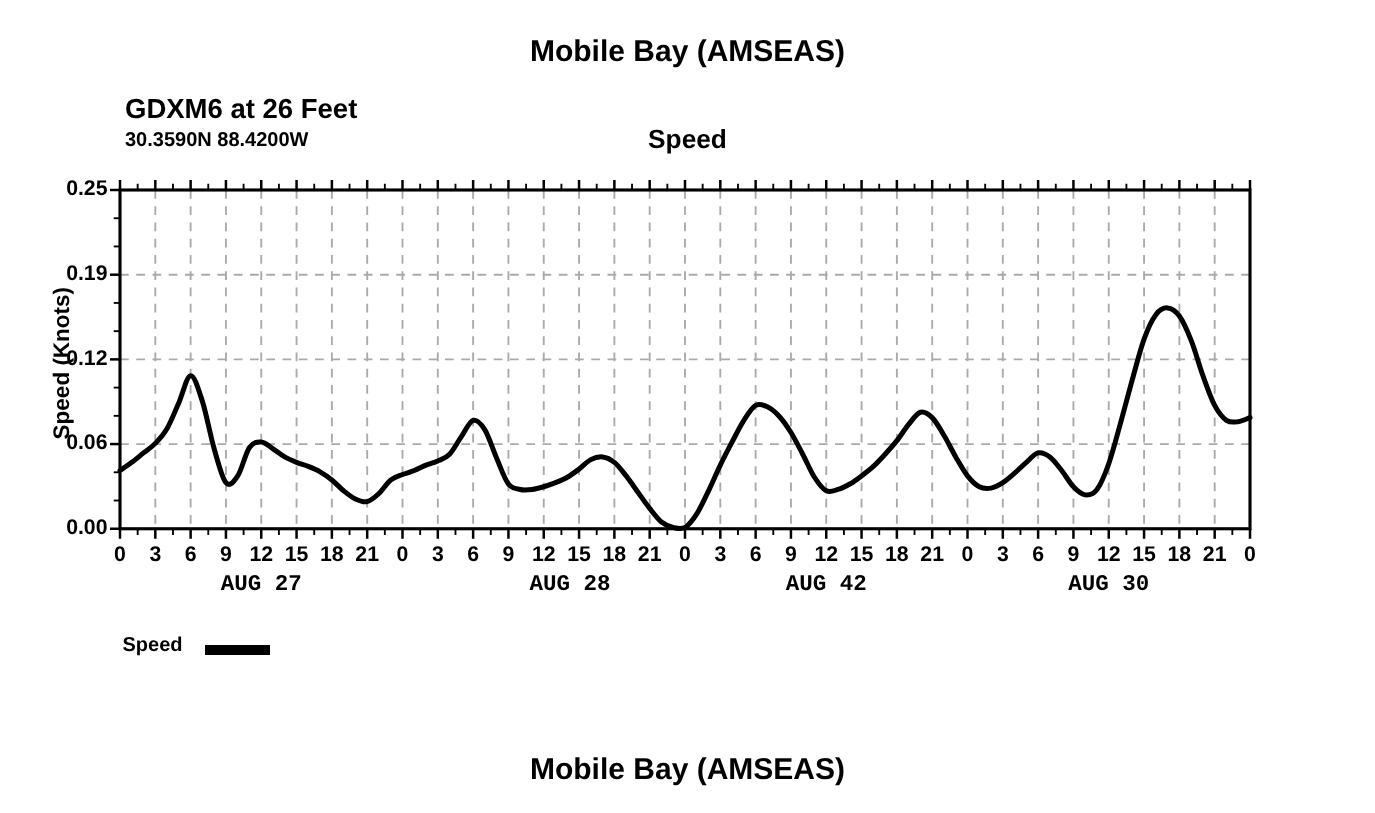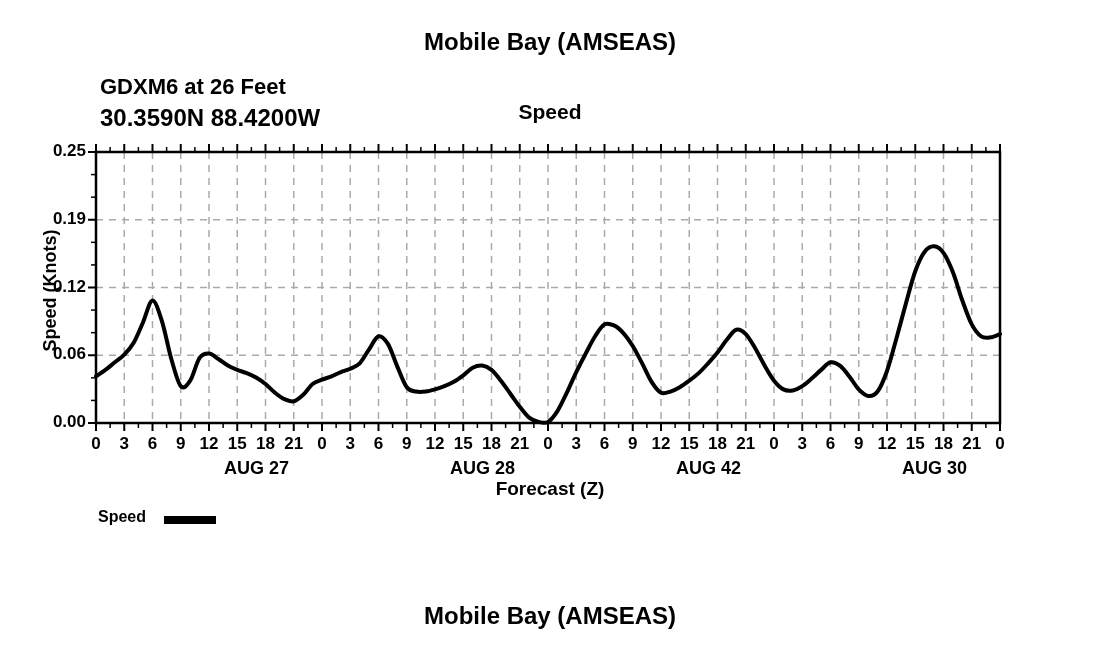--- a/index.html
+++ b/index.html
@@ -39,21 +39,21 @@
     width: 1100px;
     text-align: center;
     font-size: 24px;
   }
   #station-line {
     left: 100px; top: 74px;
     font-size: 22px;
   }
   #coords-line {
     left: 100px; top: 104px;
-    font-size: 24px;
+    font-size: 16px;
   }
   #subtitle-center {
     left: 400px; top: 100px;
     width: 300px;
     text-align: center;
     font-size: 21px;
   }
   #run-stamp {
     left: 700px; top: 104px;
     width: 305px;
@@ -88,24 +88,25 @@
     margin-left: -20px;
     text-align: center;
     font-size: 17px;
     font-weight: bold;
     top: 434px;
   }
   .day-label {
     position: absolute;
     width: 160px;
     margin-left: -80px;
-    text-align: right;
+    text-align: center;
     font-size: 18px;
     font-weight: bold;
     top: 458px;
+    font-family: Liberation Mono, monospace;
   }
   #legend-text {
     left: 98px; top: 508px;
     font-size: 16px;
   }
   #legend-swatch {
     position: absolute;
     left: 164px;
     top: 516px;
     width: 52px;
@@ -118,21 +119,20 @@
 
 <div id="figure">
 
   <div class="txt" id="title-top">Mobile Bay (AMSEAS)</div>
 
   <div class="txt" id="station-line">GDXM6 at 26 Feet</div>
   <div class="txt" id="coords-line">30.3590N  88.4200W</div>
   <div class="txt" id="subtitle-center">Speed</div>
 
   <div class="txt" id="ylabel">Speed (Knots)</div>
-  <div class="txt" id="xlabel">Forecast (Z)</div>
 
   <div id="ytick-labels">
       <div class="ytick-label" style="left: 8px; width: 78px; top: 412px;">0.00</div>
       <div class="ytick-label" style="left: 8px; width: 78px; top: 344.25px;">0.06</div>
       <div class="ytick-label" style="left: 8px; width: 78px; top: 276.5px;">0.12</div>
       <div class="ytick-label" style="left: 8px; width: 78px; top: 208.75px;">0.19</div>
       <div class="ytick-label" style="left: 8px; width: 78px; top: 141px;">0.25</div>
     </div>
   <div id="xtick-labels">
       <div class="xtick-label" style="left: 96px;">0</div>
@@ -164,21 +164,21 @@
       <div class="xtick-label" style="left: 830.5px;">6</div>
       <div class="xtick-label" style="left: 858.75px;">9</div>
       <div class="xtick-label" style="left: 887px;">12</div>
       <div class="xtick-label" style="left: 915.25px;">15</div>
       <div class="xtick-label" style="left: 943.5px;">18</div>
       <div class="xtick-label" style="left: 971.75px;">21</div>
       <div class="xtick-label" style="left: 1000px;">0</div>
     </div>
   <div id="day-labels">
       <div class="day-label" style="left: 209px;">AUG 27</div>
-      <div class="day-label" style="left: 435px;">AUG 28</div>
+      <div class="day-label" style="left: 456px;">AUG 28</div>
       <div class="day-label" style="left: 661px;">AUG 42</div>
       <div class="day-label" style="left: 887px;">AUG 30</div>
     </div>
 
   <svg id="plot-svg" width="1100" height="650" style="position:absolute;left:0;top:0;">
     <g id="gridlines-y">
         <line x1="96" x2="1000" y1="355.25" y2="355.25" stroke="#aaaaaa" stroke-width="1.5" stroke-dasharray="7,6"></line>
         <line x1="96" x2="1000" y1="287.5" y2="287.5" stroke="#aaaaaa" stroke-width="1.5" stroke-dasharray="7,6"></line>
         <line x1="96" x2="1000" y1="219.75" y2="219.75" stroke="#aaaaaa" stroke-width="1.5" stroke-dasharray="7,6"></line>
       </g>

